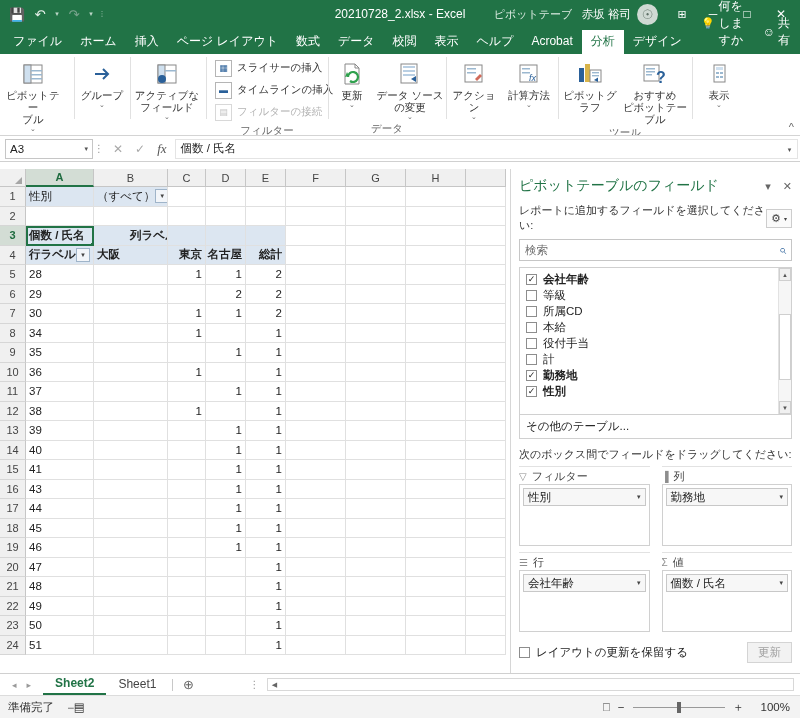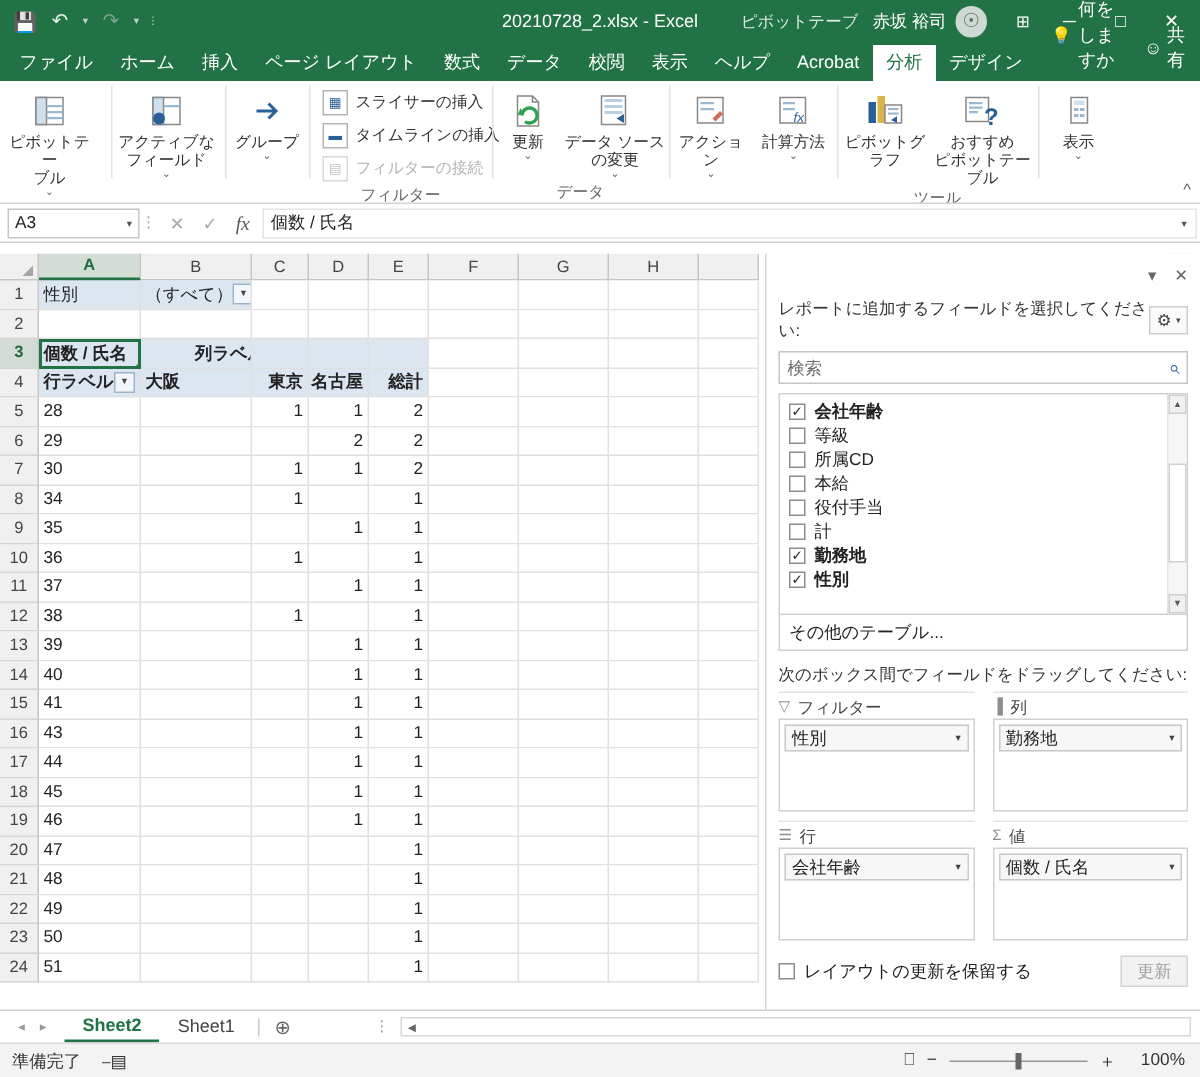--- a/index.html
+++ b/index.html
@@ -358,48 +358,48 @@
               </svg>
           </div>
           <div class="lb">ピボットテー</div>
           <div class="lb">ブル</div>
           <div class="cv">⌄</div>
         </div>
       </div>
       <div class="rgroup-label"></div>
     </div>
 
+    <div class="rgroup" style="width:56px">
+      <div class="rgroup-items">
+        <div class="bigbtn" style="width:54px">
+          <div class="ic">
+            <svg width="24" height="24" viewBox="0 0 24 24">
+                <path d="M5 12h12M13 7l5 5-5 5" stroke="#2a6099" stroke-width="2" fill="none"></path>
+              </svg>
+          </div>
+          <div class="lb">グループ</div>
+          <div class="cv">⌄</div>
+        </div>
+      </div>
+      <div class="rgroup-label"></div>
+    </div>
+
     <div class="rgroup" style="width:76px">
       <div class="rgroup-items">
         <div class="bigbtn" style="width:72px">
           <div class="ic">
             <svg width="26" height="26" viewBox="0 0 26 26">
                 <rect x="4" y="4" width="18" height="18" fill="#fff" stroke="#888"></rect>
                 <rect x="4" y="4" width="7" height="18" fill="#cfe0ef" stroke="#888"></rect>
                 <rect x="11" y="9" width="11" height="1.5" fill="#9bb8d0"></rect>
                 <circle cx="8" cy="18" r="4" fill="#2a6099"></circle>
               </svg>
           </div>
           <div class="lb">アクティブな</div>
           <div class="lb">フィールド</div>
-          <div class="cv">⌄</div>
-        </div>
-      </div>
-      <div class="rgroup-label"></div>
-    </div>
-
-    <div class="rgroup" style="width:56px">
-      <div class="rgroup-items">
-        <div class="bigbtn" style="width:54px">
-          <div class="ic">
-            <svg width="24" height="24" viewBox="0 0 24 24">
-                <path d="M5 12h12M13 7l5 5-5 5" stroke="#2a6099" stroke-width="2" fill="none"></path>
-              </svg>
-          </div>
-          <div class="lb">グループ</div>
           <div class="cv">⌄</div>
         </div>
       </div>
       <div class="rgroup-label"></div>
     </div>
 
     <div class="rgroup" style="width:122px">
       <div class="rgroup-items" style="flex-direction:column;padding-left:4px">
         <div class="smallbtn">
           <span class="ic-box">▦</span>
@@ -990,20 +990,21 @@
   </div>
 
   <div class="vscroll">
     <div class="arr">▲</div>
     <div class="thumb"></div>
     <div class="arr" style="position:absolute;bottom:0;left:0;right:0">▼</div>
   </div>
 
   <div class="pane">
     <div class="pane-head">
+      <div class="pane-title">ピボットテーブルのフィールド</div>
       <div class="pane-head-btns">
         <span>▾</span>
         <span>✕</span>
       </div>
     </div>
     <div class="pane-sub">
       <span>レポートに追加するフィールドを選択してください:</span>
       <span class="gear-btn">
         <span class="g">⚙</span>
         <span class="c">▾</span>

